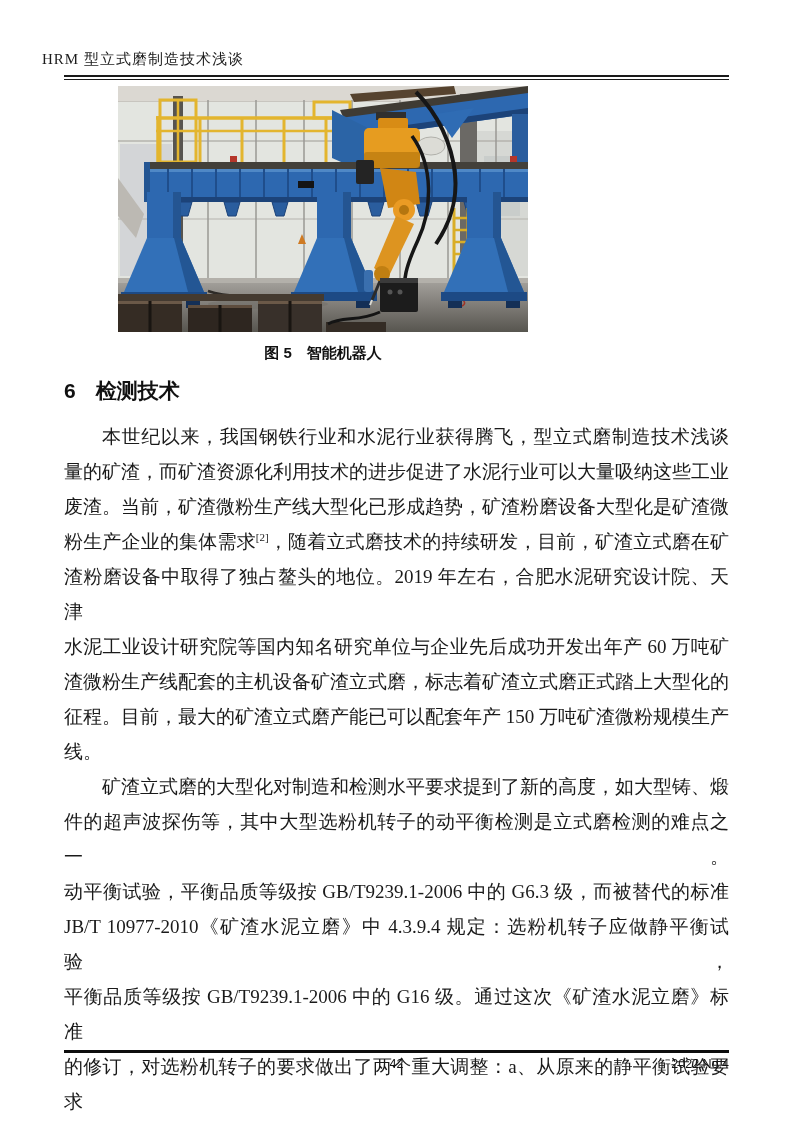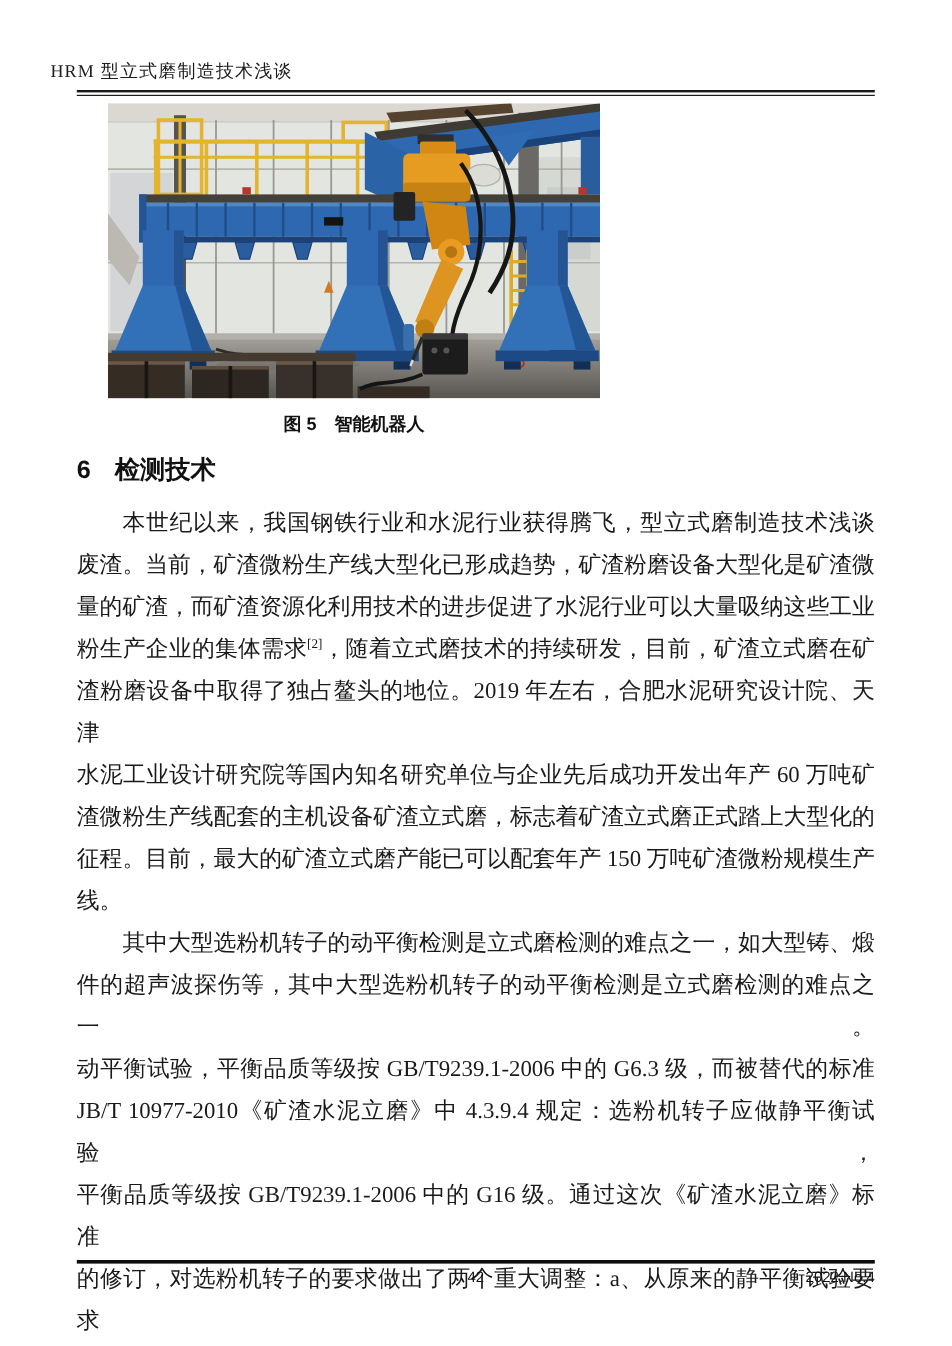--- a/index.html
+++ b/index.html
@@ -6,21 +6,21 @@
   .page{position:relative;width:793px;height:1122px;background:#ffffff;
         font-family:"Liberation Serif", serif;color:#1a1a1a;overflow:hidden;}
 
   
   .running-header{padding-top:50px;}
   .rh-title{text-align:left;font-size:15px;letter-spacing:1px;color:#1c1c1c;margin-left:42px;}
   .rh-rule{margin:6px auto 0;width:665px;height:2px;
            border-top:2.2px solid #1a1a1a;border-bottom:1px solid #1a1a1a;}
 
   
-  figure{margin:6px 0 0 90px;width:412px;padding:0;}
+  figure{margin:6px 0 0 118px;width:412px;padding:0;}
   .photo{width:410px;height:246px;overflow:hidden;}
   .photo svg{display:block;}
   figcaption{width:410px;text-align:center;margin-top:12px;
              font-family:"Liberation Sans", sans-serif;font-weight:bold;
              font-size:15px;color:#111;}
 
   
   h2.section{margin:14px 0 0 64px;font-family:"Liberation Sans", sans-serif;
              font-size:21px;font-weight:bold;color:#111;}
   h2.section .num{margin-right:20px;}
@@ -237,31 +237,31 @@
     <figcaption>图 5　智能机器人</figcaption>
   </figure>
 
   <h2 class="section">
     <span class="num">6</span><span>检测技术</span>
   </h2>
 
   <div class="body-text" id="body-text">
       <div class="para">
         <div class="para-line first">本世纪以来，我国钢铁行业和水泥行业获得腾飞，型立式磨制造技术浅谈</div>
+        <div class="para-line">量的矿渣，而矿渣资源化利用技术的进步促进了水泥行业可以大量吸纳这些工业</div>
         <div class="para-line">废渣。当前，矿渣微粉生产线大型化已形成趋势，矿渣粉磨设备大型化是矿渣微</div>
-        <div class="para-line">量的矿渣，而矿渣资源化利用技术的进步促进了水泥行业可以大量吸纳这些工业</div>
         <div class="para-line">粉生产企业的集体需求<sup>[2]</sup>，随着立式磨技术的持续研发，目前，矿渣立式磨在矿</div>
         <div class="para-line">渣粉磨设备中取得了独占鳌头的地位。2019 年左右，合肥水泥研究设计院、天津</div>
         <div class="para-line">水泥工业设计研究院等国内知名研究单位与企业先后成功开发出年产 60 万吨矿</div>
         <div class="para-line">渣微粉生产线配套的主机设备矿渣立式磨，标志着矿渣立式磨正式踏上大型化的</div>
         <div class="para-line">征程。目前，最大的矿渣立式磨产能已可以配套年产 150 万吨矿渣微粉规模生产</div>
         <div class="para-line last">线。</div>
       </div>
       <div class="para">
-        <div class="para-line first">其中大型选粉机转子的动平衡检测是立式磨检测的难点之一，如大型铸、煅</div>
+        <div class="para-line first">矿渣立式磨的大型化对制造和检测水平要求提到了新的高度，如大型铸、煅</div>
         <div class="para-line">件的超声波探伤等，其中大型选粉机转子的动平衡检测是立式磨检测的难点之一。</div>
         <div class="para-line">动平衡试验，平衡品质等级按 GB/T9239.1-2006 中的 G6.3 级，而被替代的标准</div>
         <div class="para-line">JB/T 10977-2010《矿渣水泥立磨》中 4.3.9.4 规定：选粉机转子应做静平衡试验，</div>
         <div class="para-line">平衡品质等级按 GB/T9239.1-2006 中的 G16 级。通过这次《矿渣水泥立磨》标准</div>
         <div class="para-line">的修订，对选粉机转子的要求做出了两个重大调整：a、从原来的静平衡试验要求</div>
       </div>
     </div>
 
   <div class="footer">
     <div class="footer-rule"></div>

